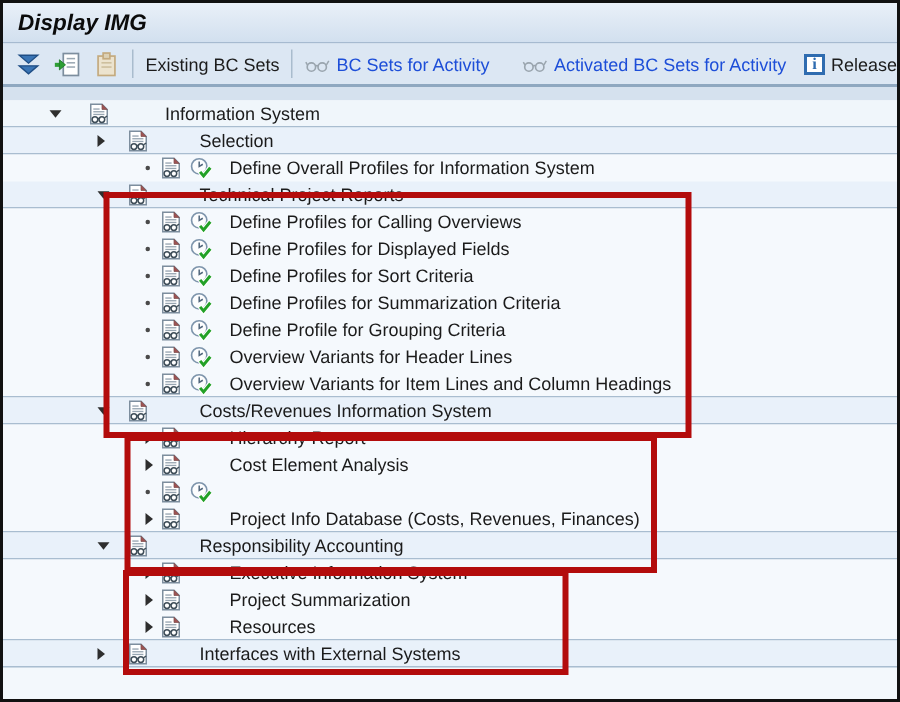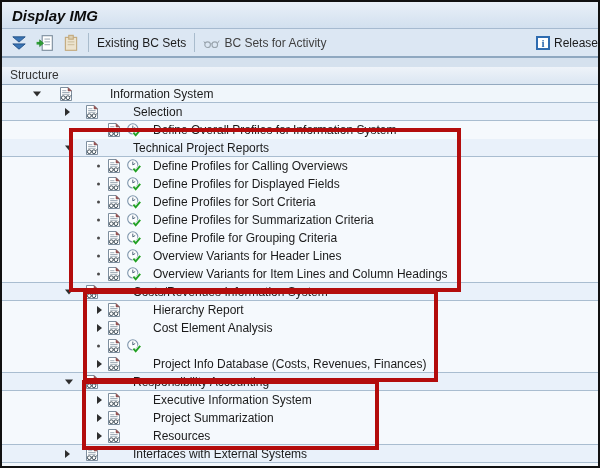--- a/index.html
+++ b/index.html
@@ -14,21 +14,21 @@
   .title { font-size:15px; font-weight:bold; font-style:italic; color:#0b0b0b; padding-left:10px; }
 
   
   .toolbar { height:29px; background:#dce7f3; border-bottom:2px solid #8fa8c0;
              display:flex; align-items:center; white-space:nowrap; }
   .tb-ic { width:18px; height:18px; flex:0 0 auto; }
   .tb-ic.first { margin-left:8px; }
   .tb-ic + .tb-ic { margin-left:8px; }
   .tb-sep { width:1px; height:19px; background:#a9bccd; margin:0 8px; flex:0 0 auto; }
   .tb-btn { display:flex; align-items:center; gap:4px; font-size:12px; color:#1c1c1c; }
-  .tb-btn.disabled { color:#404040; }
+  .tb-btn.disabled { color:#1d4ed8; }
   .tb-btn .glasses { width:17px; height:14px; color:#9aa5ae; }
   .tb-btn.gap { margin-left:22px; }
   .tb-right { margin-left:auto; display:flex; align-items:center; gap:4px; font-size:12px; color:#1c1c1c; }
   .info-badge { display:inline-block; width:14px; height:14px; background:#fff;
                 border:2px solid #2f6cb0; color:#2f6cb0; font-weight:bold;
                 font-family:"Liberation Serif", serif; font-size:11px; line-height:10px;
                 text-align:center; }
 
   
   .band { height:9px; background:#d5e1ee; }
@@ -129,28 +129,33 @@
     <span class="tb-btn">
       <span>Existing BC Sets</span>
     </span>
     <span class="tb-sep"></span>
     <span class="tb-btn disabled">
       <svg class="glasses">
           <use href="#sym-glasses"></use>
         </svg>
       <span>BC Sets for Activity</span>
     </span>
+    <span class="tb-btn disabled gap">
+      <svg class="glasses">
+          <use href="#sym-glasses"></use>
+        </svg>
+      <span>Activated BC Sets for Activity</span>
+    </span>
     <span class="tb-right">
       <span class="info-badge">i</span>
       <span>Release</span>
     </span>
   </div>
 
   <div class="band"></div>
-  <div class="struct-hdr">Structure</div>
 
   <div class="tree">
 
     <div class="r l1 sep">
       <span class="arrow exp"></span>
       <svg class="ic icon1">
           <use href="#sym-doc"></use>
         </svg>
       <span class="lbl">Information System</span>
     </div>

